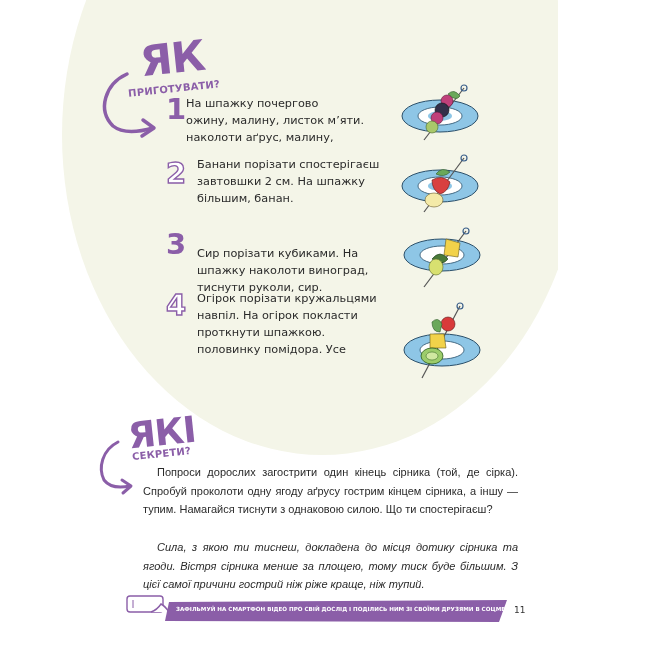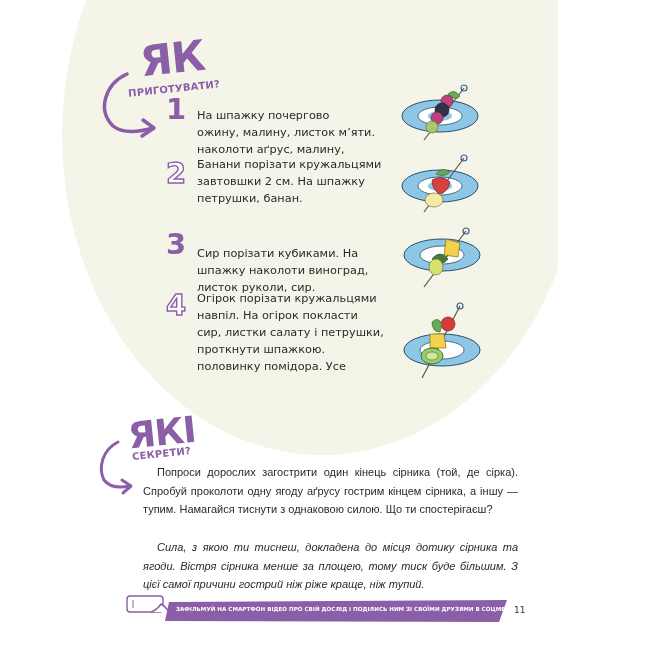--- a/index.html
+++ b/index.html
@@ -73,76 +73,75 @@
   </div>
 
   <div class="heading-big" style="left:140px; top:34px; font-size:42px;">ЯК</div>
   <div class="heading-small" style="left:128px; top:83px;">ПРИГОТУВАТИ?</div>
   <svg class="arrow" style="left:95px; top:70px;" width="70" height="75" viewBox="0 0 70 75">
     <path d="M32 4 C10 14, 2 40, 18 56 C28 64, 44 62, 58 58" fill="none" stroke="#8b5ea8" stroke-width="3.5" stroke-linecap="round"></path>
     <path d="M48 50 L59 58 L47 66" fill="none" stroke="#8b5ea8" stroke-width="3.5" stroke-linecap="round" stroke-linejoin="round"></path>
   </svg>
 
   <div class="step-num" style="left:164px; top:94px;">1</div>
-  <div class="step-text" style="left:197px; top:95px;margin-top:12px;">
+  <div class="step-text" style="left:186px; top:95px;">
     <div>На шпажку почергово</div>
     <div>ожину, малину, листок м’яти.</div>
     <div>наколоти аґрус, малину,</div>
   </div>
   <svg class="illus" style="left:398px; top:82px;" width="90" height="60" viewBox="0 0 90 60">
     <ellipse cx="42" cy="34" rx="38" ry="16" fill="#8ec6e6" stroke="#2a4f6a" stroke-width="1"></ellipse>
     <ellipse cx="42" cy="34" rx="22" ry="9" fill="#ffffff" stroke="#2a4f6a" stroke-width="0.8"></ellipse>
     <ellipse cx="42" cy="34" rx="12" ry="5" fill="#8ec6e6"></ellipse>
     <line x1="26" y1="58" x2="66" y2="6" stroke="#555" stroke-width="1.2"></line>
     <circle cx="66" cy="6" r="3" fill="none" stroke="#3a5f8a" stroke-width="1.2"></circle>
     <path d="M50 12 q6 -6 12 2 q-4 6 -12 -2z" fill="#6aa85a" stroke="#2f5a2a" stroke-width="0.6"></path>
     <circle cx="49" cy="19" r="6" fill="#c0407a" stroke="#5a1a3a" stroke-width="0.6"></circle>
     <circle cx="44" cy="28" r="7" fill="#33304a" stroke="#111" stroke-width="0.6"></circle>
     <circle cx="39" cy="36" r="6" fill="#c0407a" stroke="#5a1a3a" stroke-width="0.6"></circle>
     <ellipse cx="34" cy="45" rx="6" ry="6" fill="#a9c86a" stroke="#4a6a2a" stroke-width="0.6"></ellipse>
   </svg>
 
   <div class="step-num outline" style="left:164px; top:158px;">2</div>
   <div class="step-text" style="left:197px; top:156px;">
-    <div>Банани порізати кружальцями</div>
+    <div>Банани порізати спостерігаєш</div>
     <div>завтовшки 2 см. На шпажку</div>
-    <div>петрушки, банан.</div>
+    <div>більшим, банан.</div>
   </div>
   <svg class="illus" style="left:398px; top:150px;" width="90" height="65" viewBox="0 0 90 65">
     <ellipse cx="42" cy="36" rx="38" ry="16" fill="#8ec6e6" stroke="#2a4f6a" stroke-width="1"></ellipse>
     <ellipse cx="42" cy="36" rx="22" ry="9" fill="#ffffff" stroke="#2a4f6a" stroke-width="0.8"></ellipse>
     <ellipse cx="42" cy="36" rx="12" ry="5" fill="#8ec6e6"></ellipse>
     <line x1="26" y1="62" x2="66" y2="8" stroke="#555" stroke-width="1.2"></line>
     <circle cx="66" cy="8" r="3" fill="none" stroke="#3a5f8a" stroke-width="1.2"></circle>
     <path d="M38 24 q6 -8 14 -2 q-6 6 -14 2z" fill="#6aa85a" stroke="#2f5a2a" stroke-width="0.6"></path>
     <path d="M34 30 q10 -6 18 2 q-2 10 -10 12 q-8 -4 -8 -14z" fill="#d84040" stroke="#5a1a1a" stroke-width="0.6"></path>
     <ellipse cx="36" cy="50" rx="9" ry="7" fill="#f4eaa8" stroke="#6a5a2a" stroke-width="0.6"></ellipse>
   </svg>
 
   <div class="step-num" style="left:164px; top:229px;">3</div>
   <div class="step-text" style="left:197px; top:245px;">
     <div>Сир порізати кубиками. На</div>
     <div>шпажку наколоти виноград,</div>
-    <div>листок руколи, сир.</div>
+    <div>тиснути руколи, сир.</div>
   </div>
   <svg class="illus" style="left:398px; top:225px;" width="90" height="65" viewBox="0 0 90 65">
     <ellipse cx="44" cy="30" rx="38" ry="16" fill="#8ec6e6" stroke="#2a4f6a" stroke-width="1"></ellipse>
     <ellipse cx="44" cy="30" rx="22" ry="9" fill="#ffffff" stroke="#2a4f6a" stroke-width="0.8"></ellipse>
     <line x1="26" y1="62" x2="68" y2="6" stroke="#555" stroke-width="1.2"></line>
     <circle cx="68" cy="6" r="3" fill="none" stroke="#3a5f8a" stroke-width="1.2"></circle>
     <path d="M48 14 l14 4 l-2 14 l-14 -2z" fill="#f2d24a" stroke="#6a5a1a" stroke-width="0.6"></path>
     <path d="M34 34 q8 -10 16 0 q-6 8 -16 0z" fill="#4a7a3a" stroke="#1a3a1a" stroke-width="0.6"></path>
     <ellipse cx="38" cy="42" rx="7" ry="8" fill="#d8e070" stroke="#5a6a2a" stroke-width="0.6"></ellipse>
   </svg>
 
   <div class="step-num outline" style="left:164px; top:290px;">4</div>
   <div class="step-text" style="left:197px; top:290px;">
     <div>Огірок порізати кружальцями</div>
     <div>навпіл. На огірок покласти</div>
-    <div>сир, листки салату і петрушки,</div>
     <div>проткнути шпажкою.</div>
     <div>половинку помідора. Усе</div>
   </div>
   <svg class="illus" style="left:398px; top:300px;" width="90" height="80" viewBox="0 0 90 80">
     <ellipse cx="44" cy="50" rx="38" ry="16" fill="#8ec6e6" stroke="#2a4f6a" stroke-width="1"></ellipse>
     <ellipse cx="44" cy="50" rx="22" ry="9" fill="#ffffff" stroke="#2a4f6a" stroke-width="0.8"></ellipse>
     <line x1="24" y1="78" x2="62" y2="6" stroke="#555" stroke-width="1.2"></line>
     <circle cx="62" cy="6" r="3" fill="none" stroke="#3a5f8a" stroke-width="1.2"></circle>
     <circle cx="50" cy="24" r="7" fill="#d83a3a" stroke="#5a1a1a" stroke-width="0.6"></circle>
     <path d="M34 22 q6 -6 10 2 l-2 8 q-8 0 -8 -10z" fill="#6aa85a" stroke="#2f5a2a" stroke-width="0.6"></path>

